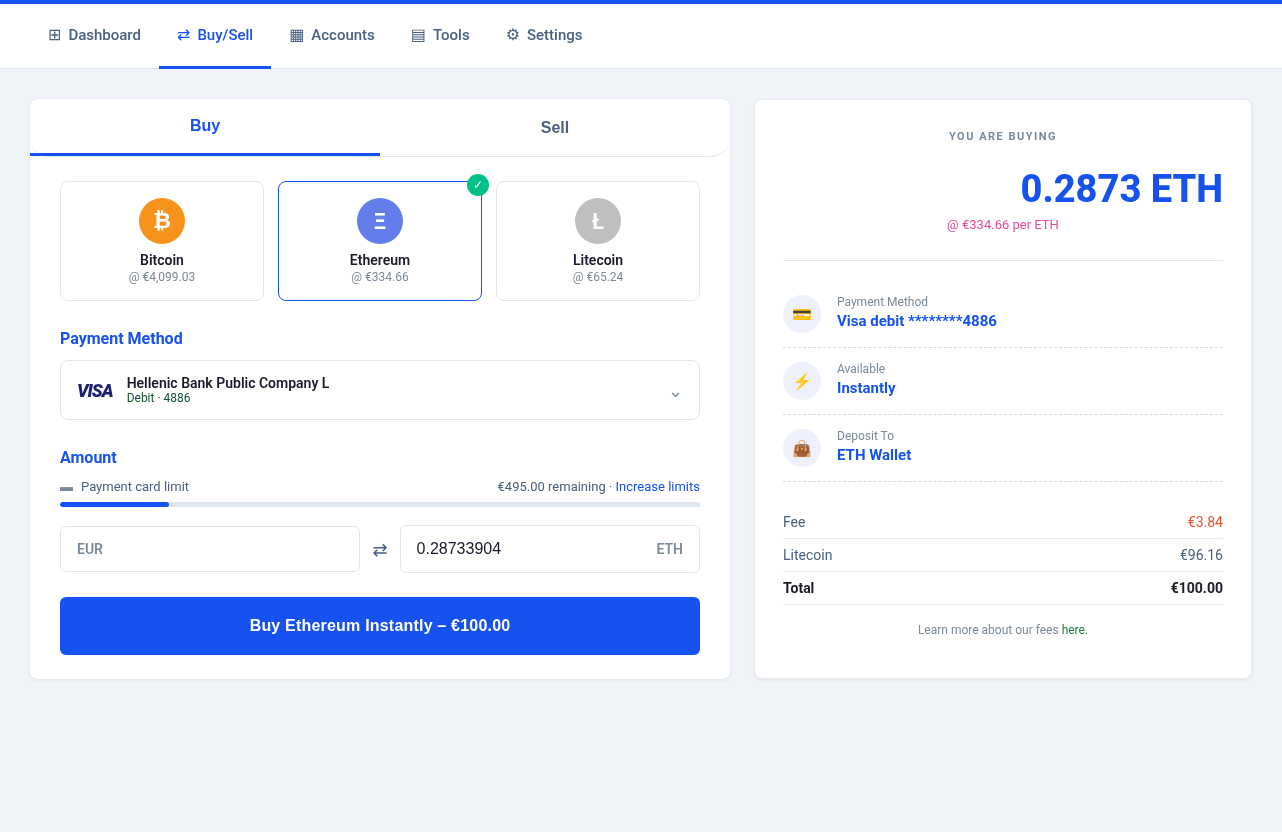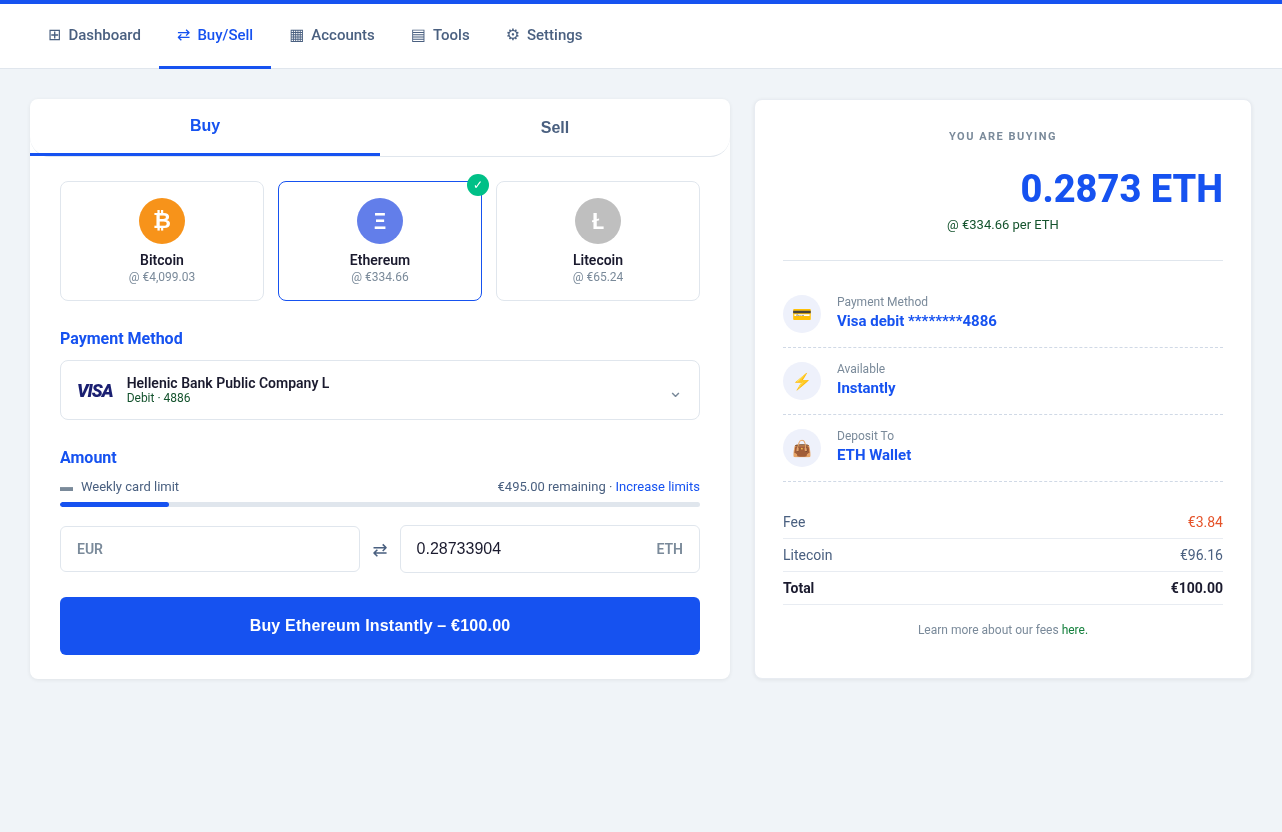--- a/index.html
+++ b/index.html
@@ -270,21 +270,21 @@
     .big-amount {
       text-align: right;
       font-size: 38px;
       font-weight: 800;
       color: #1652f0;
       margin-bottom: 6px;
     }
     .per-price {
       text-align: center;
       font-size: 13px;
-      color: #14532d;
+      color: #ec4899;
       margin-bottom: 28px;
     }
     .divider { border: none; border-top: 1px solid #e0e6ed; margin: 20px 0; }
 
     
     .info-row {
       display: flex;
       align-items: flex-start;
       gap: 16px;
       padding: 14px 0;
@@ -409,21 +409,21 @@
         </div>
         <span class="dropdown-arrow">⌄</span>
       </div>
 
       
       <div class="section-label">Amount</div>
 
       
       <div class="weekly-limit-row">
         <span class="limit-card-icon">▬</span>
-        <span class="weekly-limit-label">Weekly card limit</span>
+        <span class="weekly-limit-label">Payment card limit</span>
         <span class="remaining-text">
           <span>€495.00 remaining</span>
           <span> · </span>
           <a class="increase-link">Increase limits</a>
         </span>
       </div>
 
       
       <div class="progress-bar-bg">
         <div class="progress-bar-fill" style="width: 17%;"></div>

